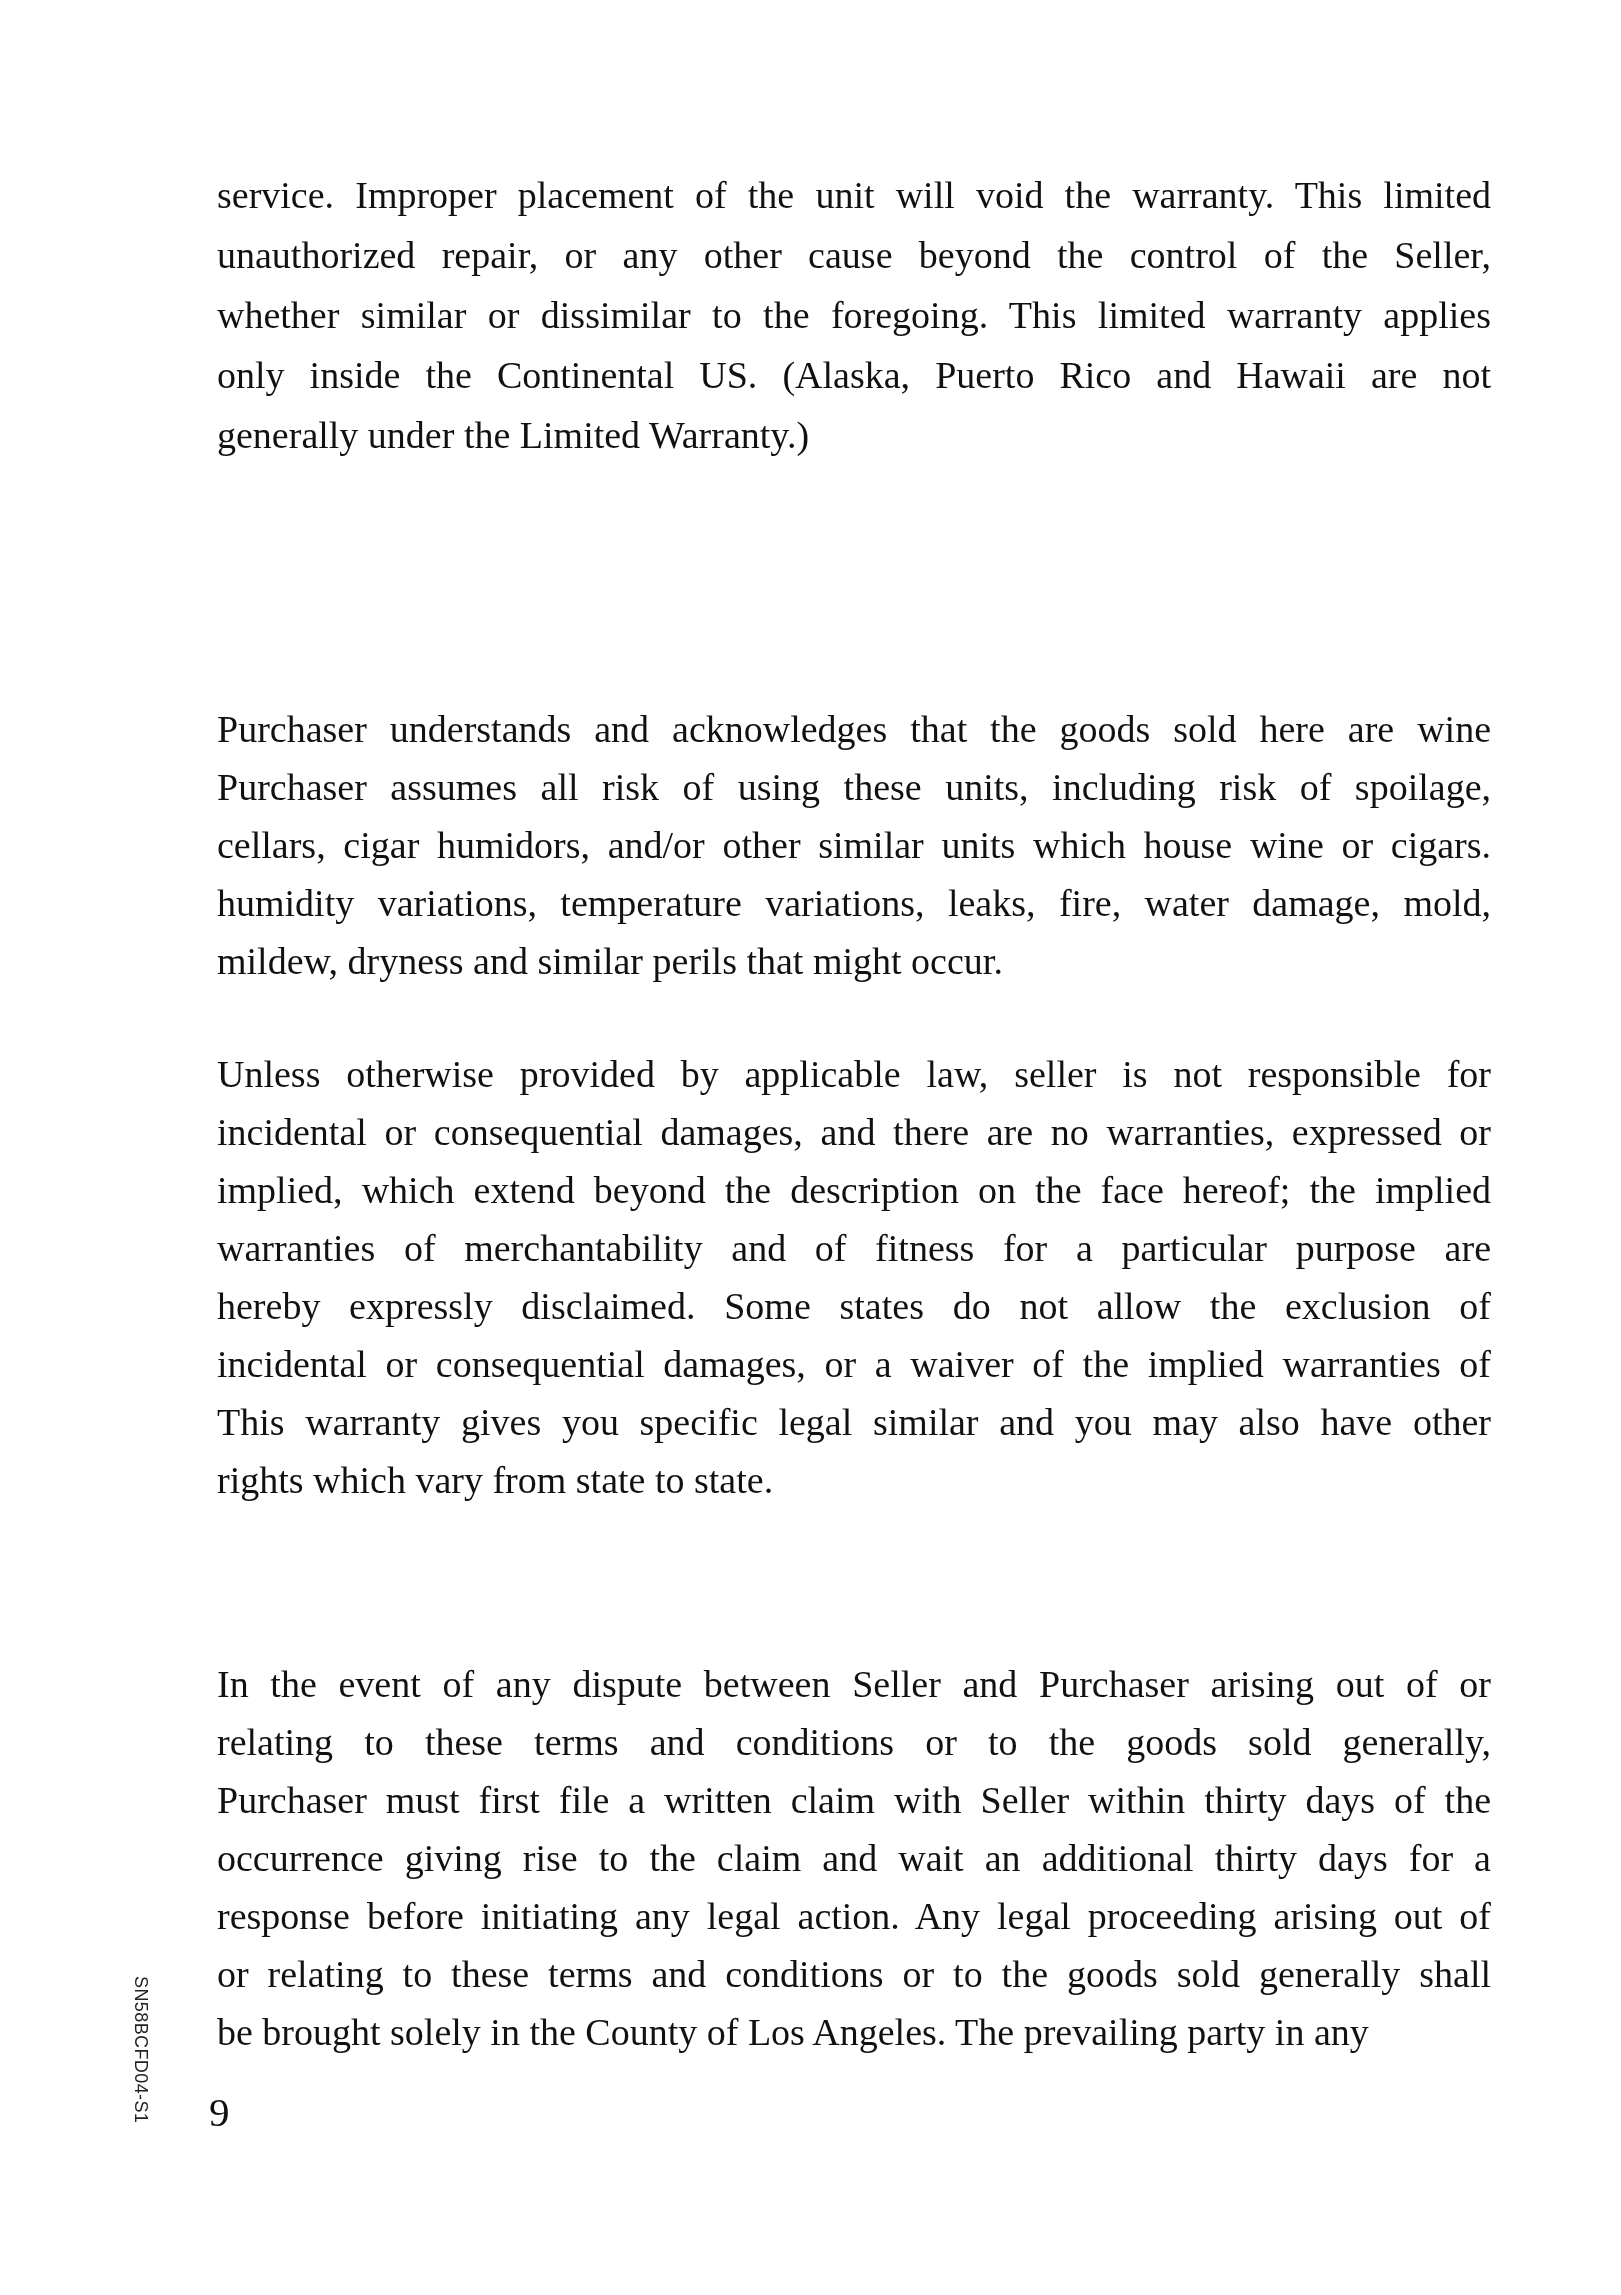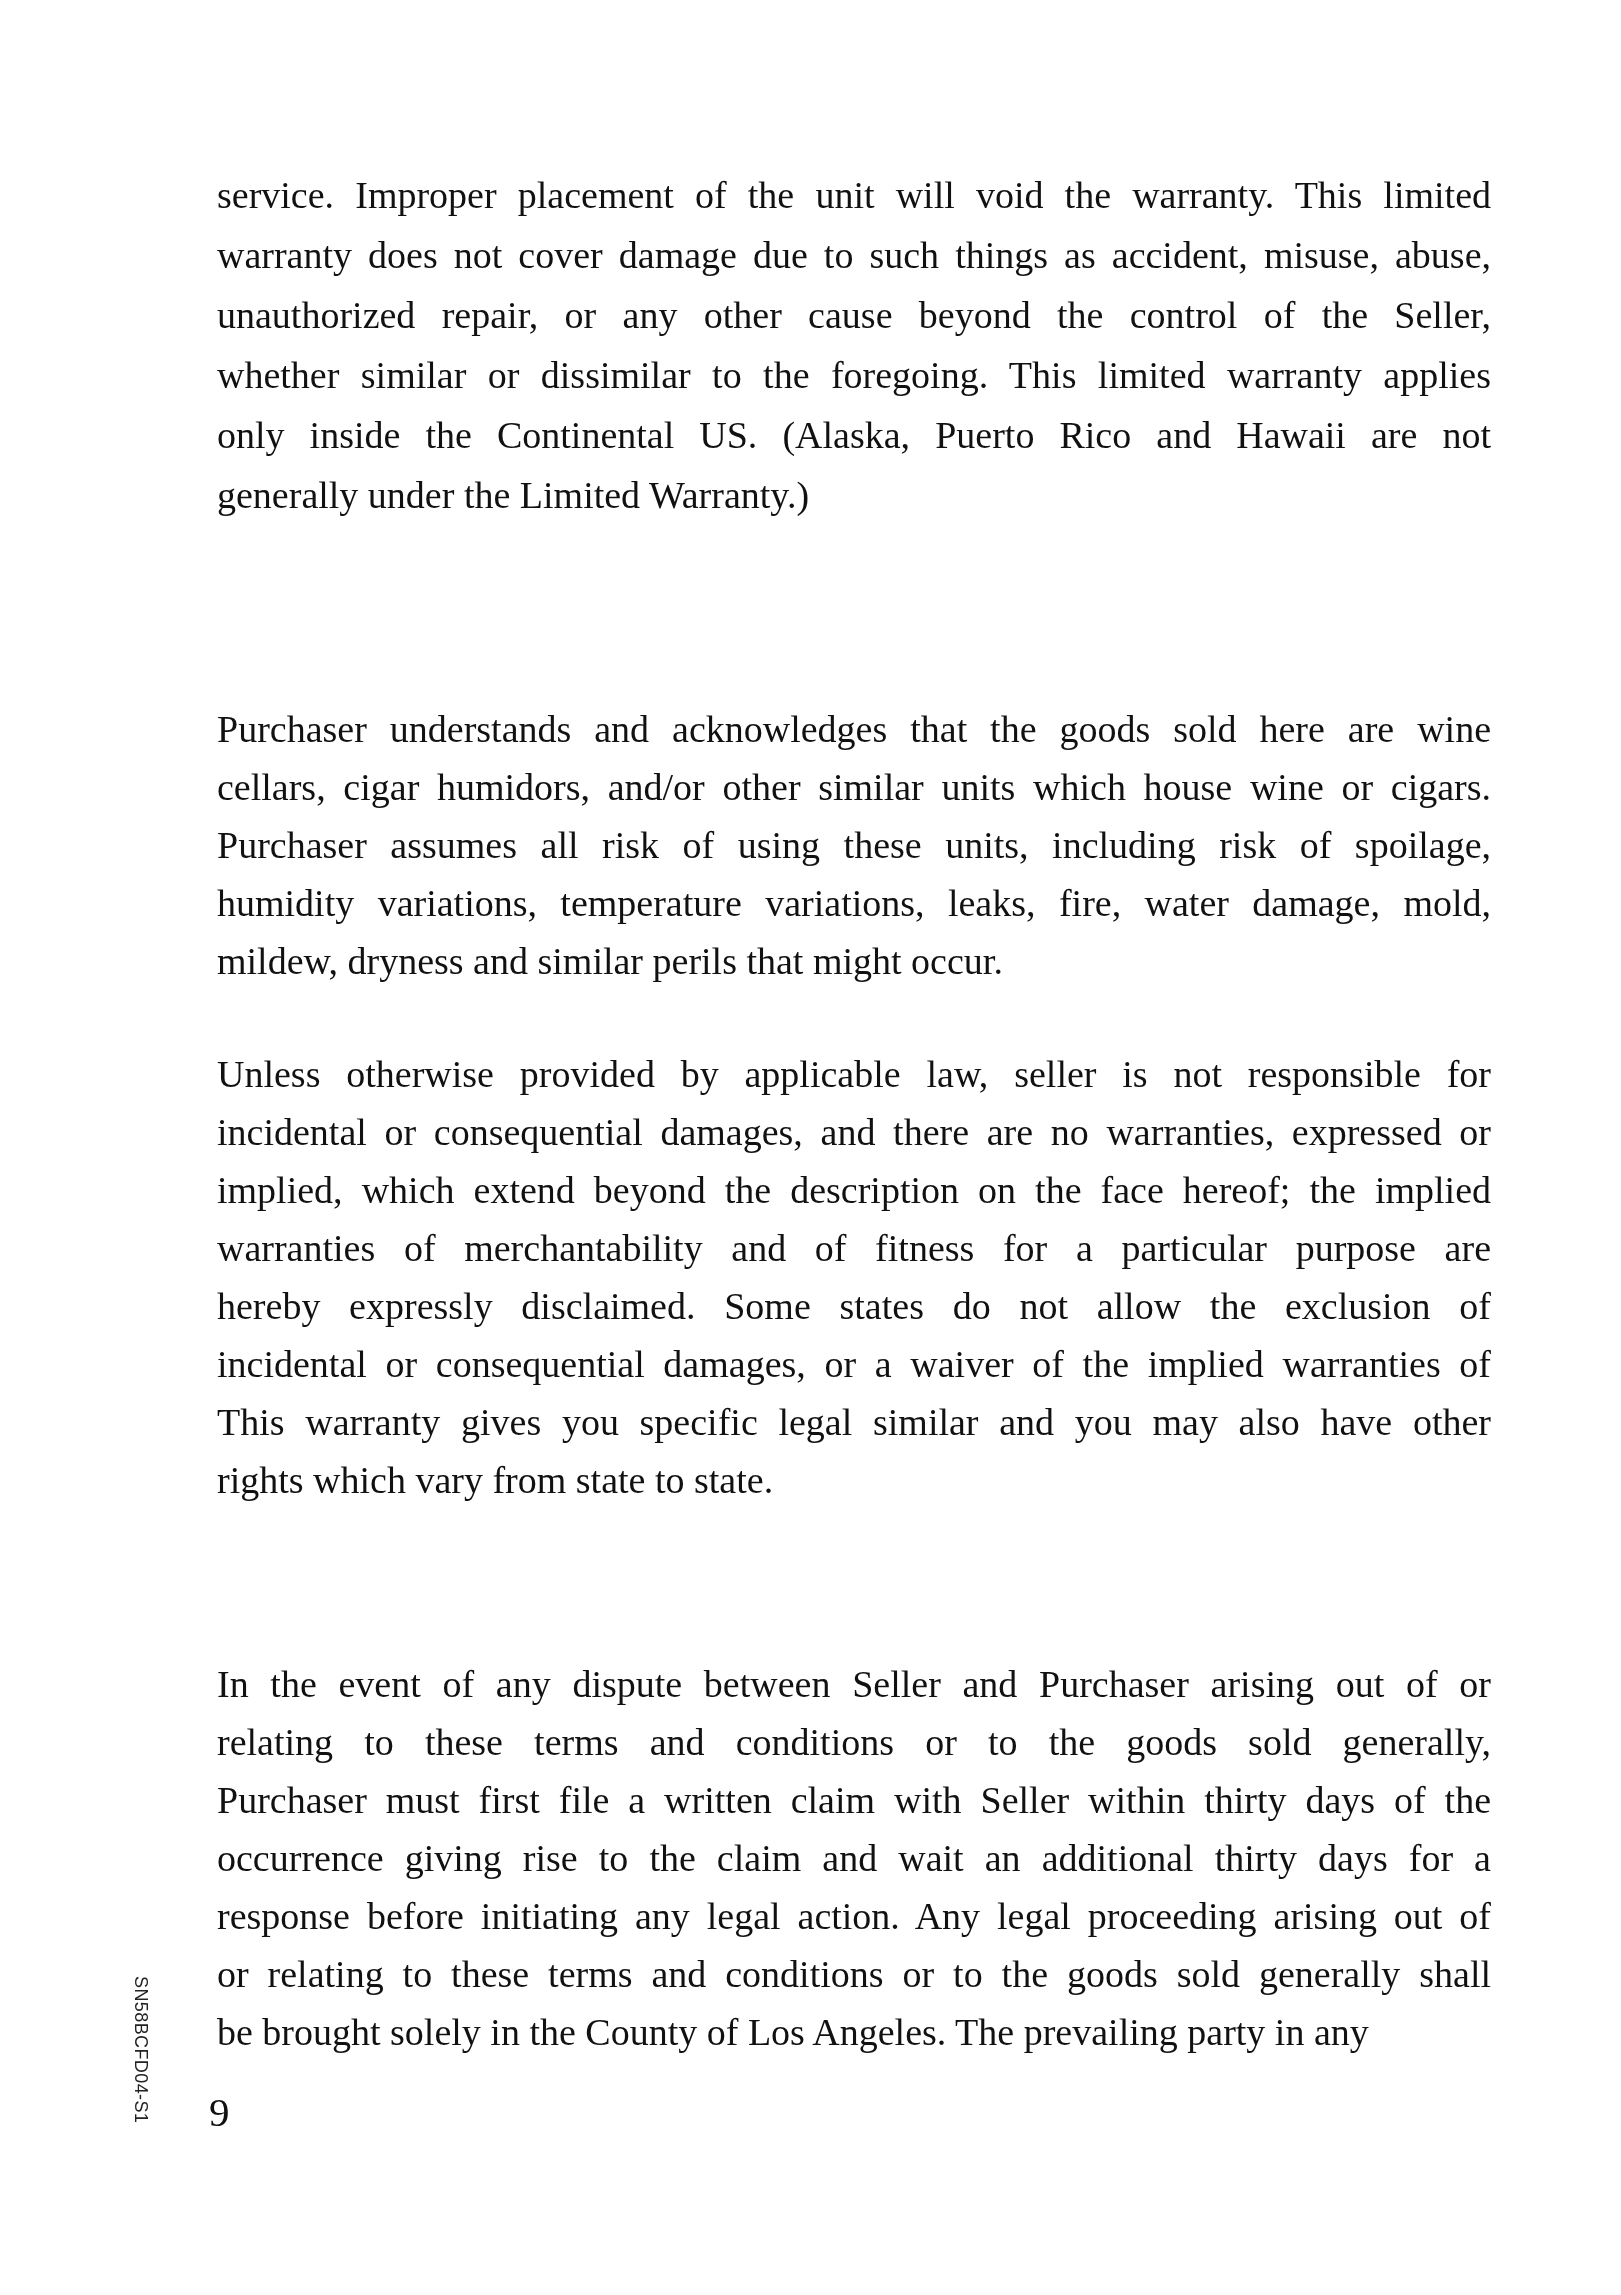--- a/index.html
+++ b/index.html
@@ -73,31 +73,30 @@
       letter-spacing: 0.4px;
     }
   </style>
 </head>
 <body>
 
 <div class="page">
 
   <div class="para" id="p1">
     <span class="line">service. Improper placement of the unit will void the warranty. This limited</span>
-    <span class="line">warranty does not cover damage due to such things as accident, misuse, abuse,</span>
     <span class="line">unauthorized repair, or any other cause beyond the control of the Seller,</span>
     <span class="line">whether similar or dissimilar to the foregoing. This limited warranty applies</span>
     <span class="line">only inside the Continental US. (Alaska, Puerto Rico and Hawaii are not</span>
     <span class="line last">generally under the Limited Warranty.)</span>
   </div>
 
   <div class="para" id="p2">
     <span class="line">Purchaser understands and acknowledges that the goods sold here are wine</span>
+    <span class="line">Purchaser assumes all risk of using these units, including risk of spoilage,</span>
     <span class="line">cellars, cigar humidors, and/or other similar units which house wine or cigars.</span>
-    <span class="line">Purchaser assumes all risk of using these units, including risk of spoilage,</span>
     <span class="line">humidity variations, temperature variations, leaks, fire, water damage, mold,</span>
     <span class="line last">mildew, dryness and similar perils that might occur.</span>
   </div>
 
   <div class="para" id="p3">
     <span class="line">Unless otherwise provided by applicable law, seller is not responsible for</span>
     <span class="line">incidental or consequential damages, and there are no warranties, expressed or</span>
     <span class="line">implied, which extend beyond the description on the face hereof; the implied</span>
     <span class="line">warranties of merchantability and of fitness for a particular purpose are</span>
     <span class="line">hereby expressly disclaimed. Some states do not allow the exclusion of</span>

